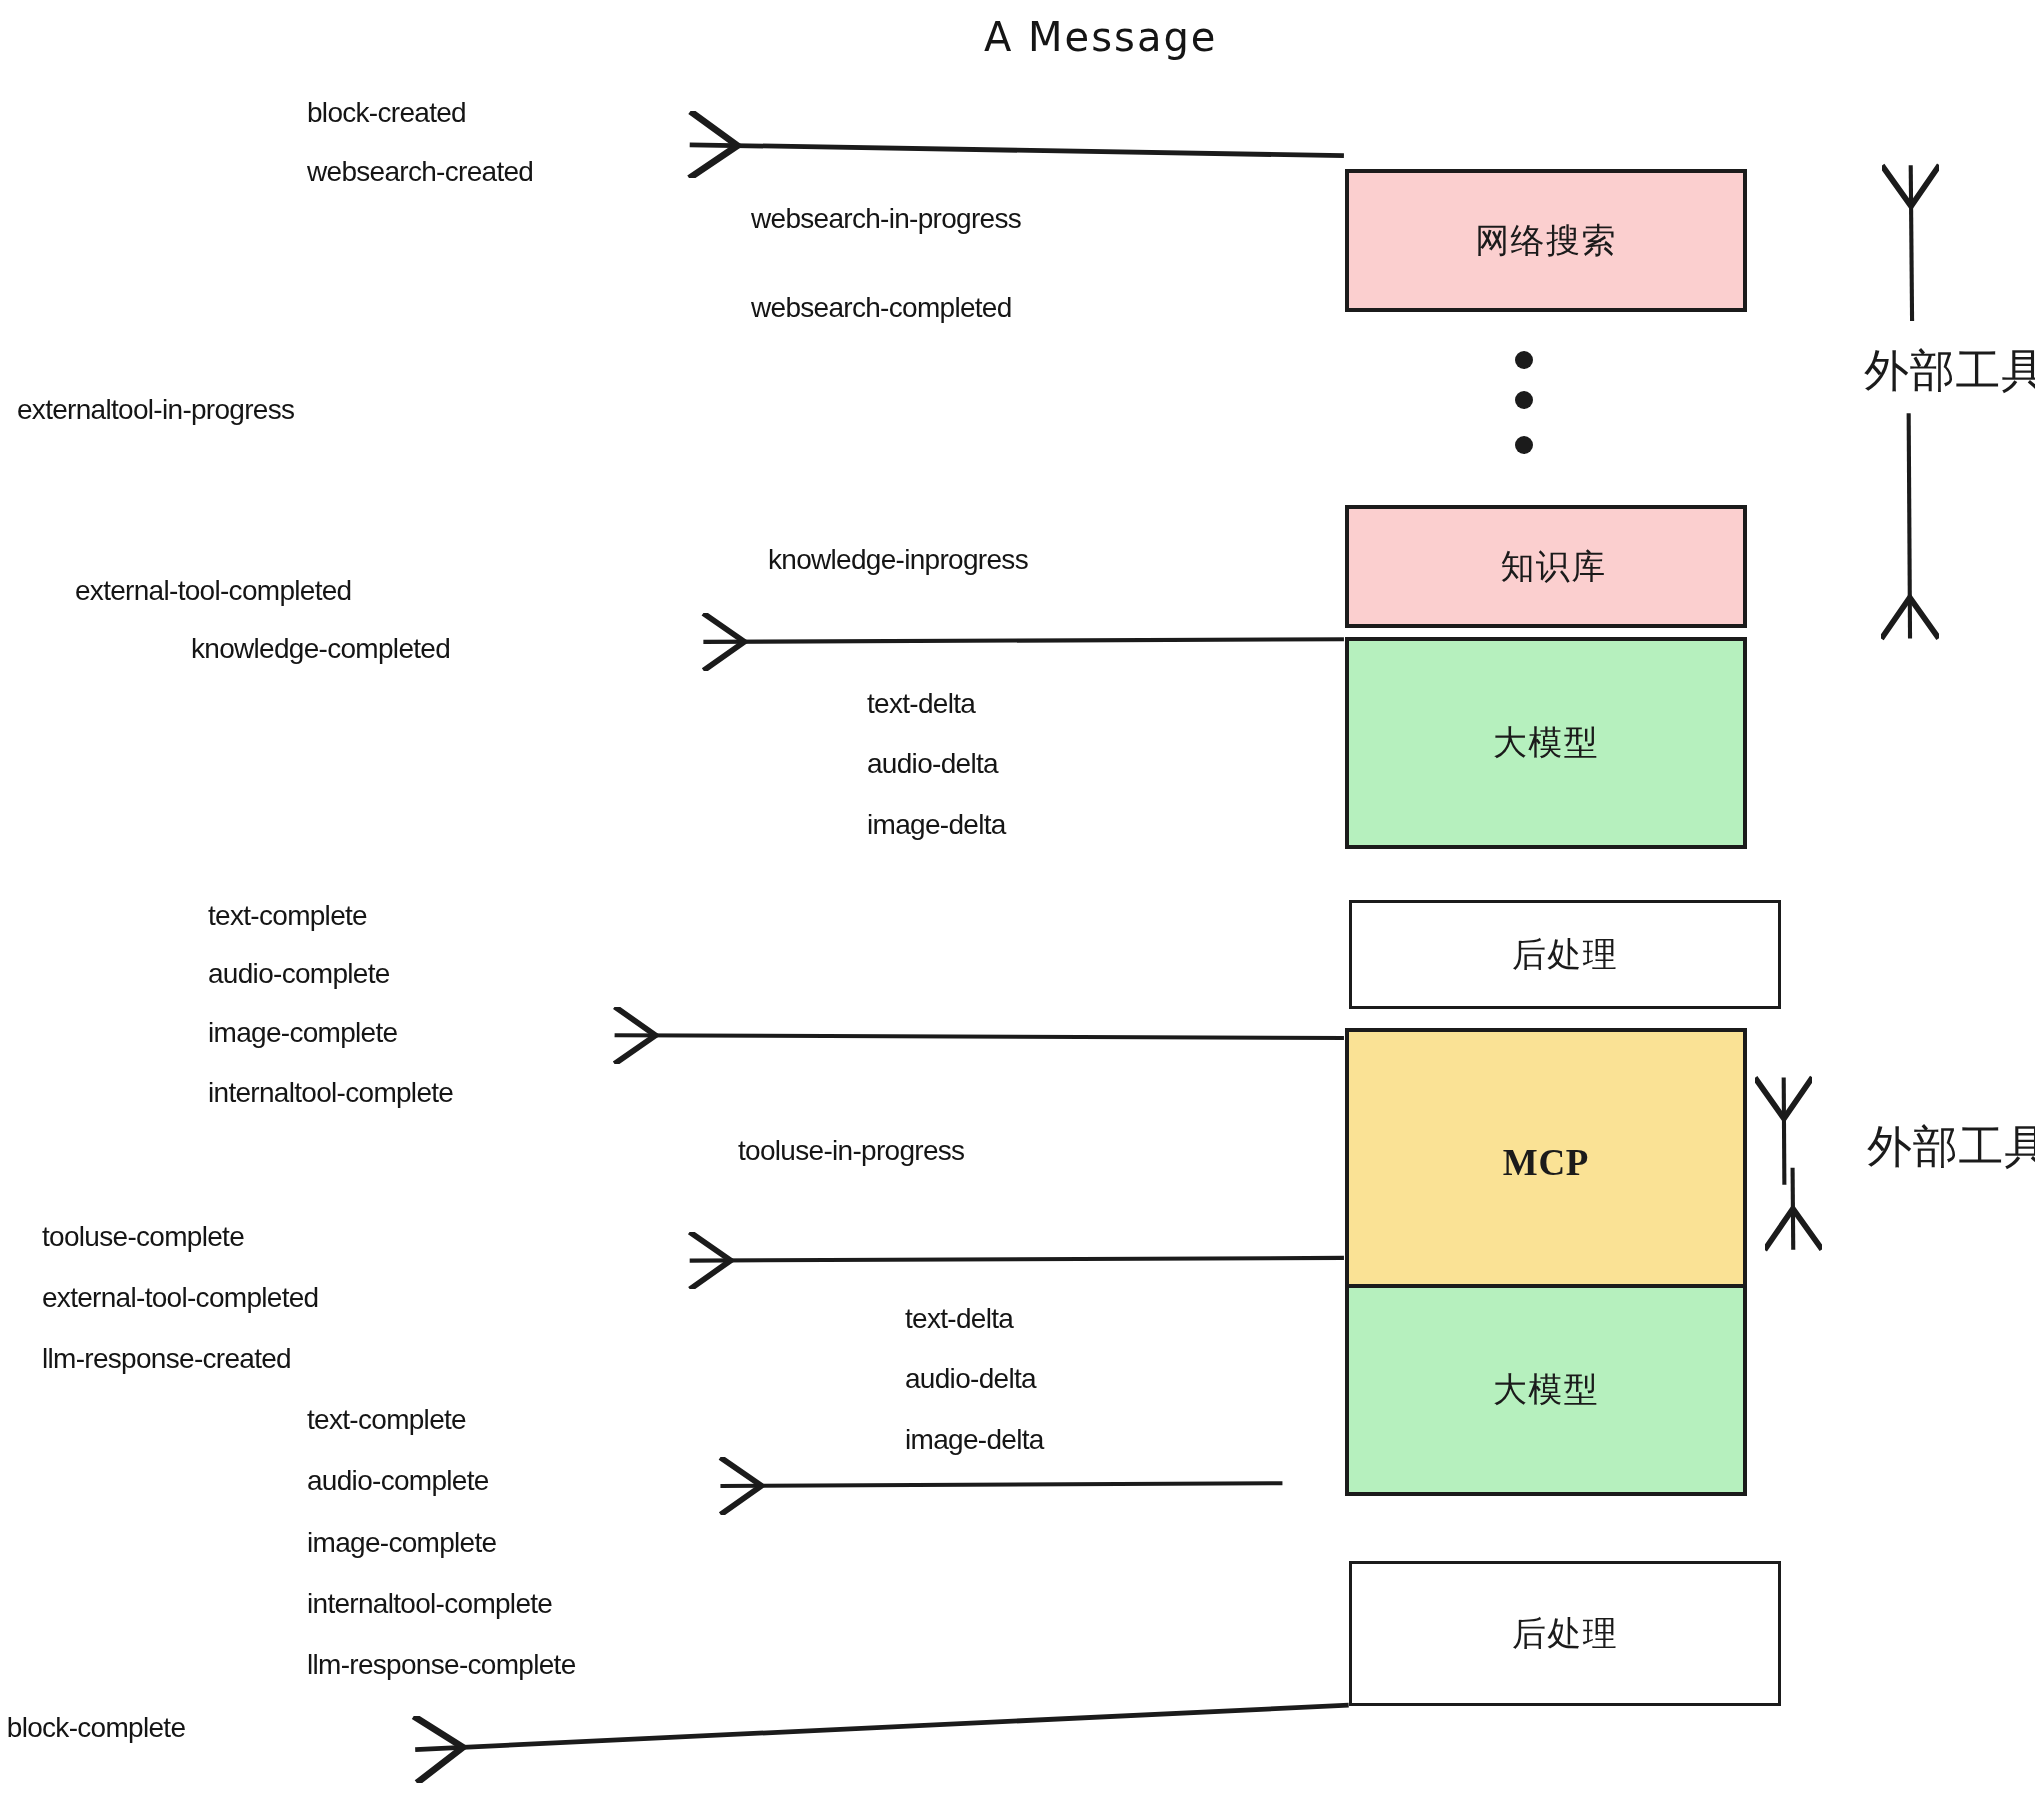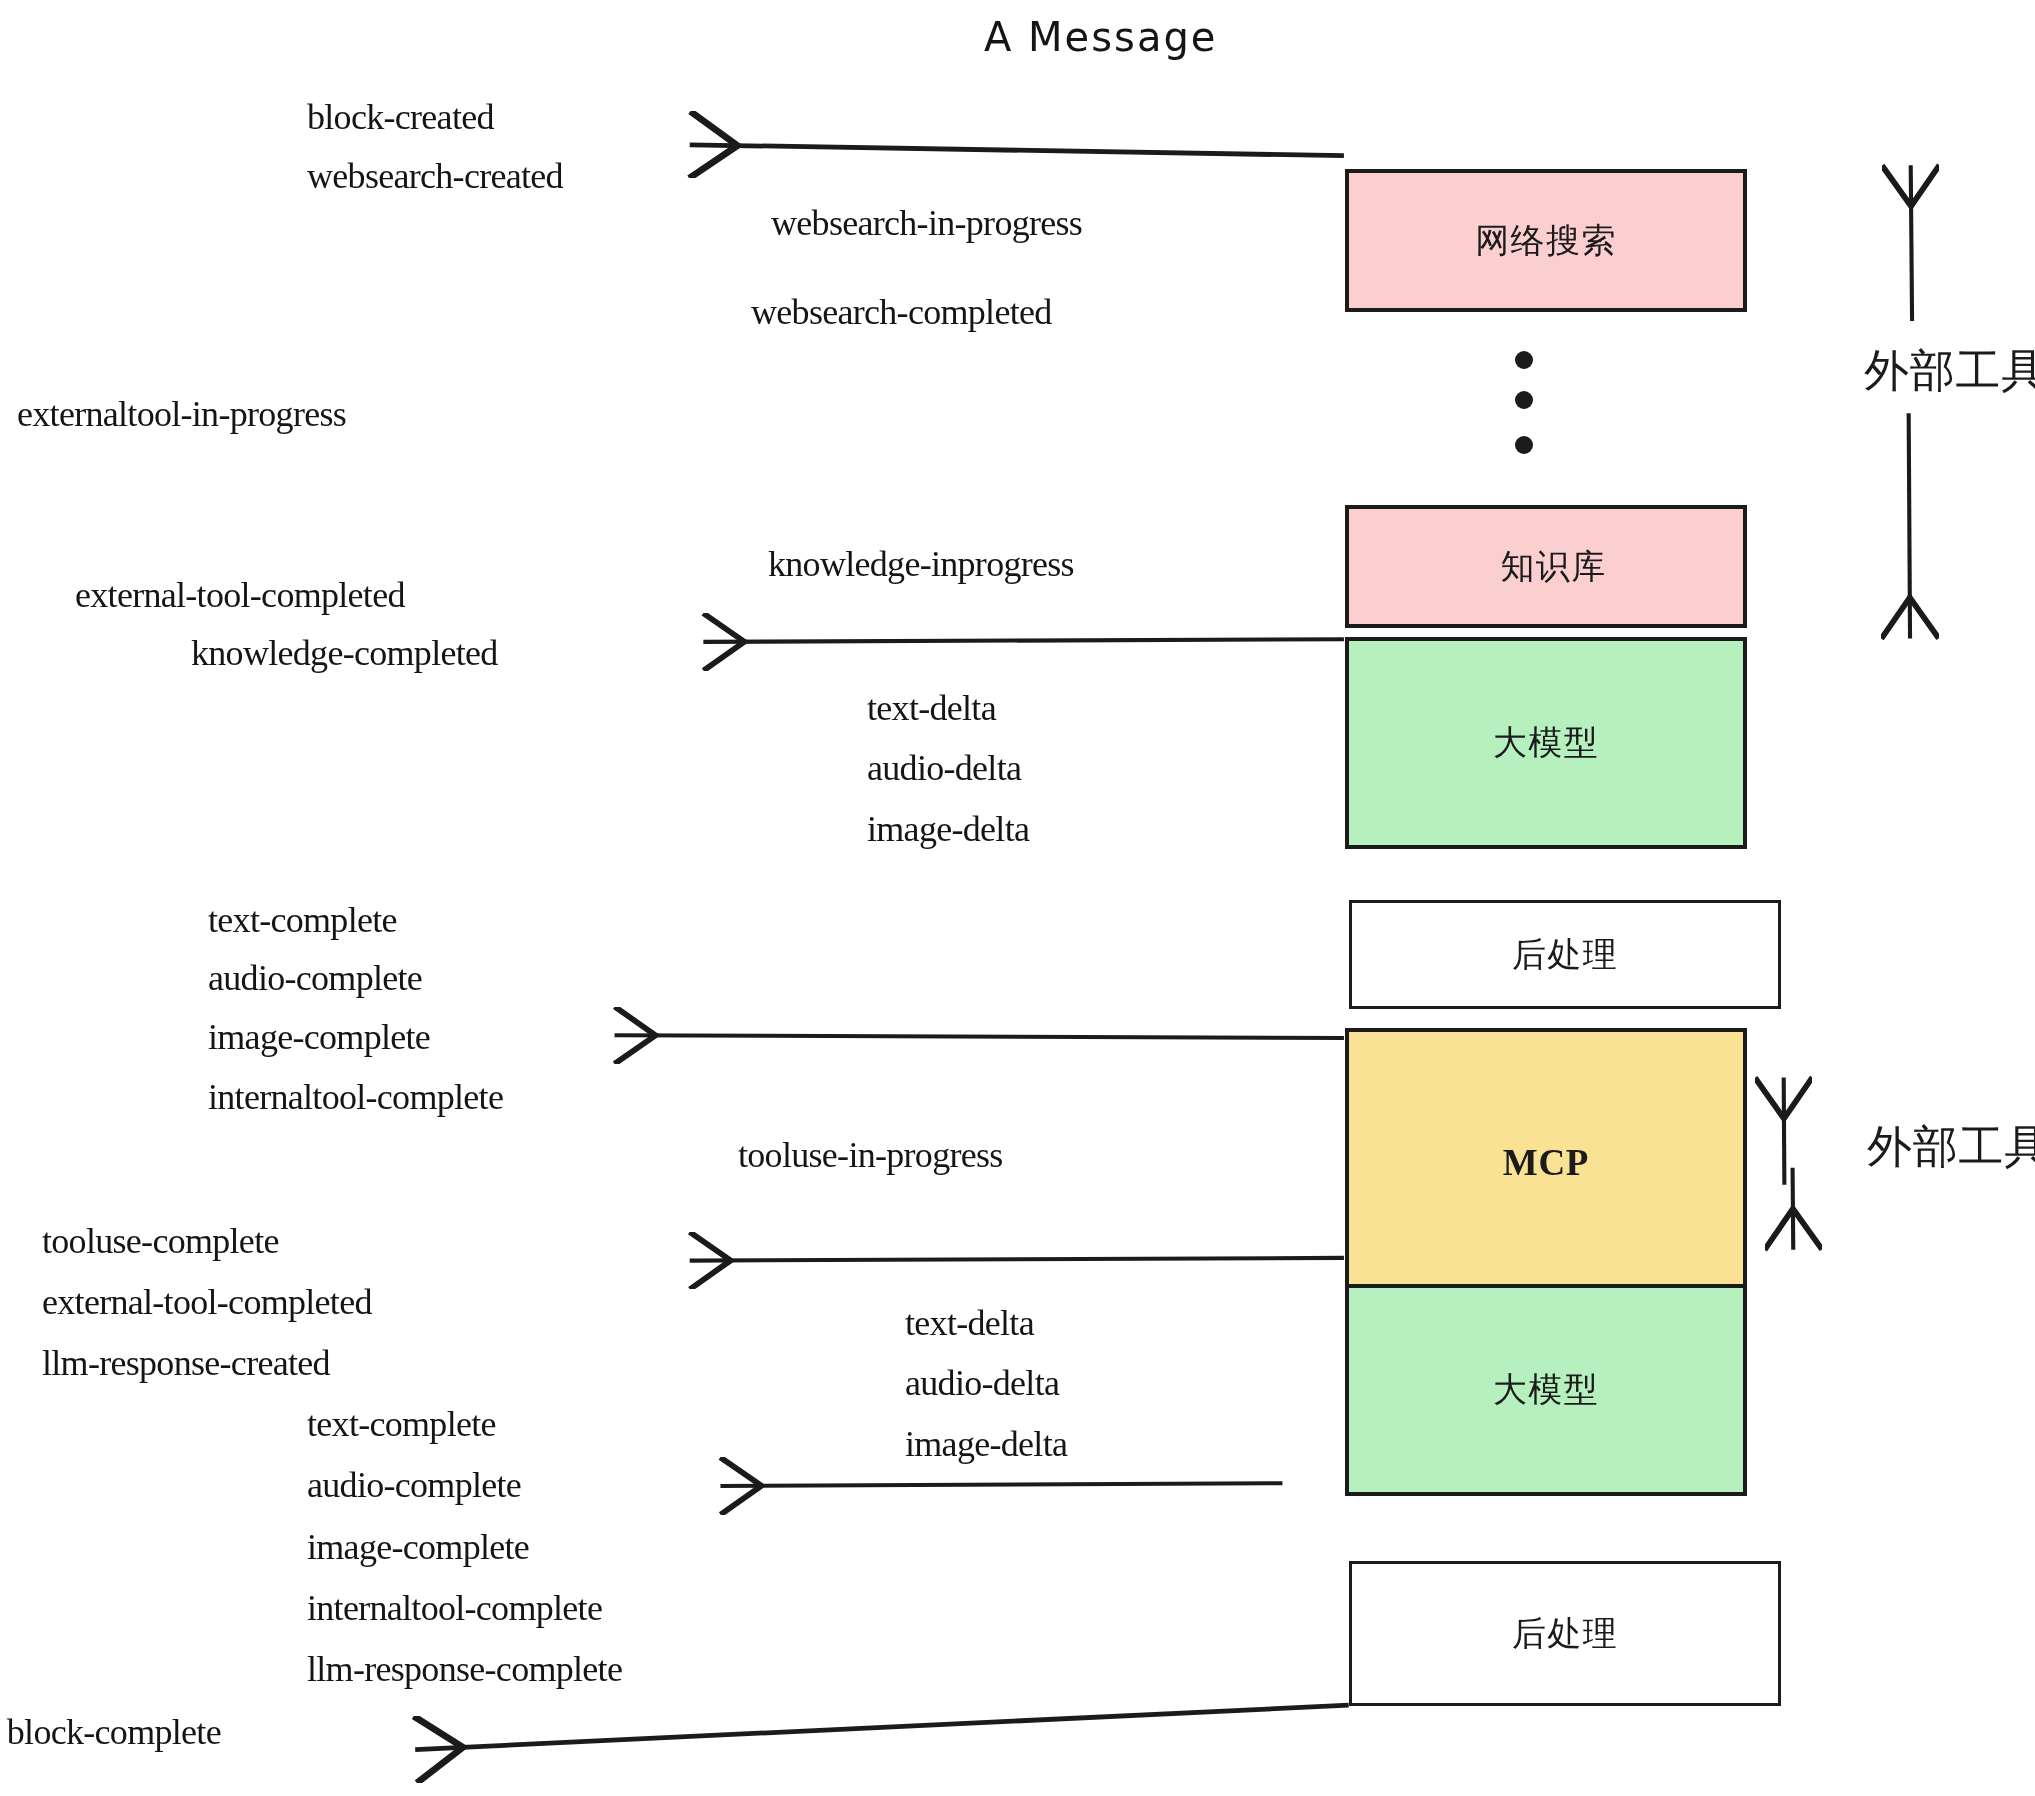--- a/index.html
+++ b/index.html
@@ -10,22 +10,22 @@
   #canvas {
     position: relative;
     width: 2035px;
     height: 1796px;
     background: #ffffff;
     overflow: hidden;
     font-family: "DejaVu Sans Mono", monospace;
   }
   .evt {
     position: absolute;
-    font-family: Liberation Serif, serif;
-    font-size: 36px;
+    font-family: Liberation Sans, sans-serif;
+    font-size: 28px;
     color: #151515;
     white-space: pre;
     letter-spacing: -0.7px;
     line-height: 1;
   }
   .title {
     position: absolute;
     font-family: "DejaVu Sans", sans-serif;
     font-size: 40px;
     color: #151515;
@@ -109,21 +109,21 @@
     <div class="dot" style="left:1515px; top:351px;"></div>
     <div class="dot" style="left:1515px; top:391px;"></div>
     <div class="dot" style="left:1515px; top:436px;"></div>
   </div>
 
   <div class="sidelabel" style="left:1817px; top:341px;">外部工具</div>
   <div class="sidelabel" style="left:1820px; top:1117px;">外部工具</div>
 
   <div class="evt" style="left:307px;  top:99px;">block-created</div>
   <div class="evt" style="left:307px;  top:158px;">websearch-created</div>
-  <div class="evt" style="left:751px; top:205px;margin-left:20px;">websearch-in-progress</div>
+  <div class="evt" style="left:751px; top:205px;">websearch-in-progress</div>
   <div class="evt" style="left:751px; top:294px;">websearch-completed</div>
   <div class="evt" style="left:17px;   top:396px;">externaltool-in-progress</div>
   <div class="evt" style="left:768px; top:546px;">knowledge-inprogress</div>
   <div class="evt" style="left:75px;  top:577px;">external-tool-completed</div>
   <div class="evt" style="left:191px;  top:635px;">knowledge-completed</div>
   <div class="evt" style="left:867px; top:690px;">text-delta</div>
   <div class="evt" style="left:867px; top:750px;">audio-delta</div>
   <div class="evt" style="left:867px; top:811px;">image-delta</div>
   <div class="evt" style="left:208px;  top:902px;">text-complete</div>
   <div class="evt" style="left:208px;  top:960px;">audio-complete</div>

